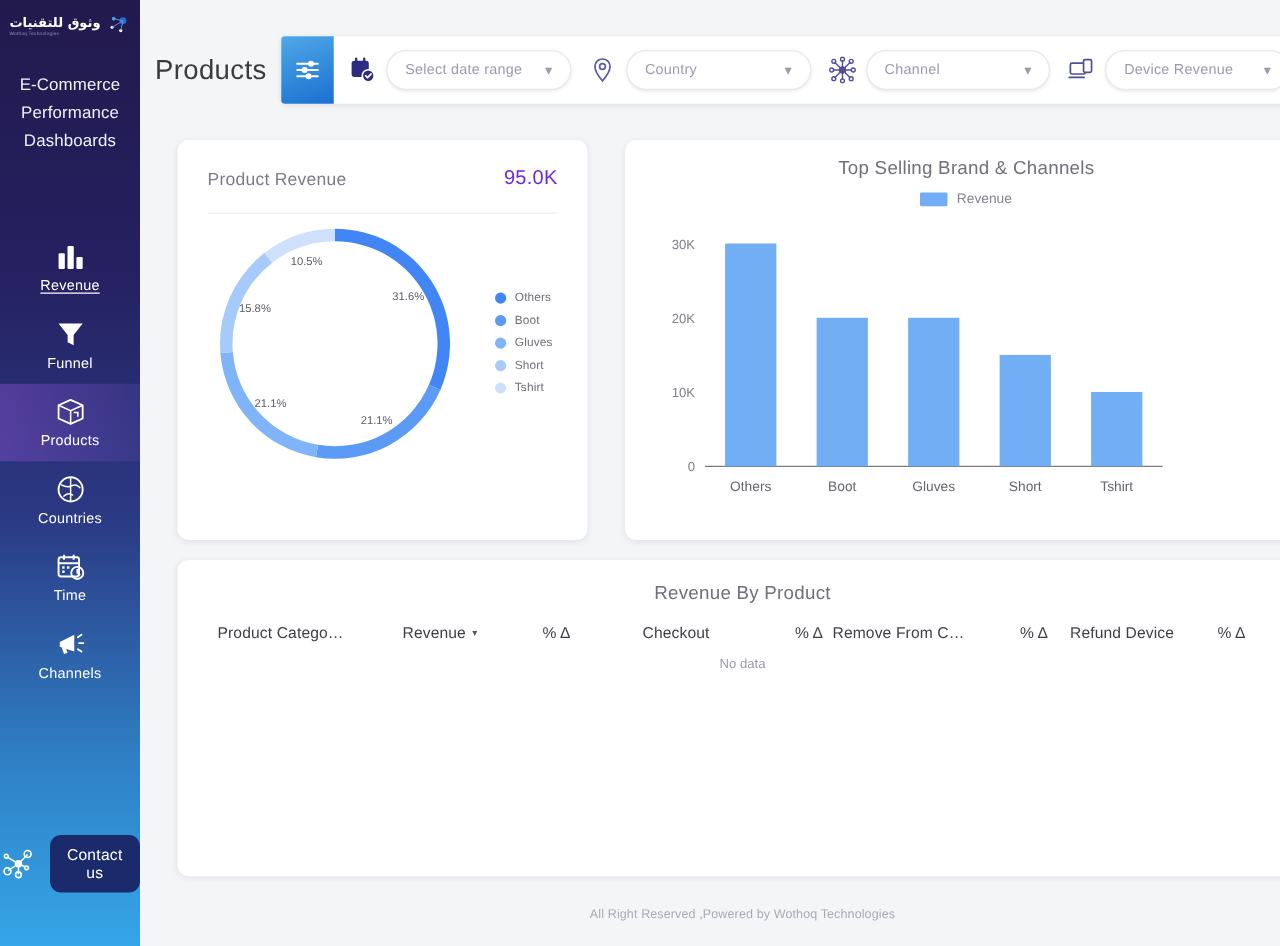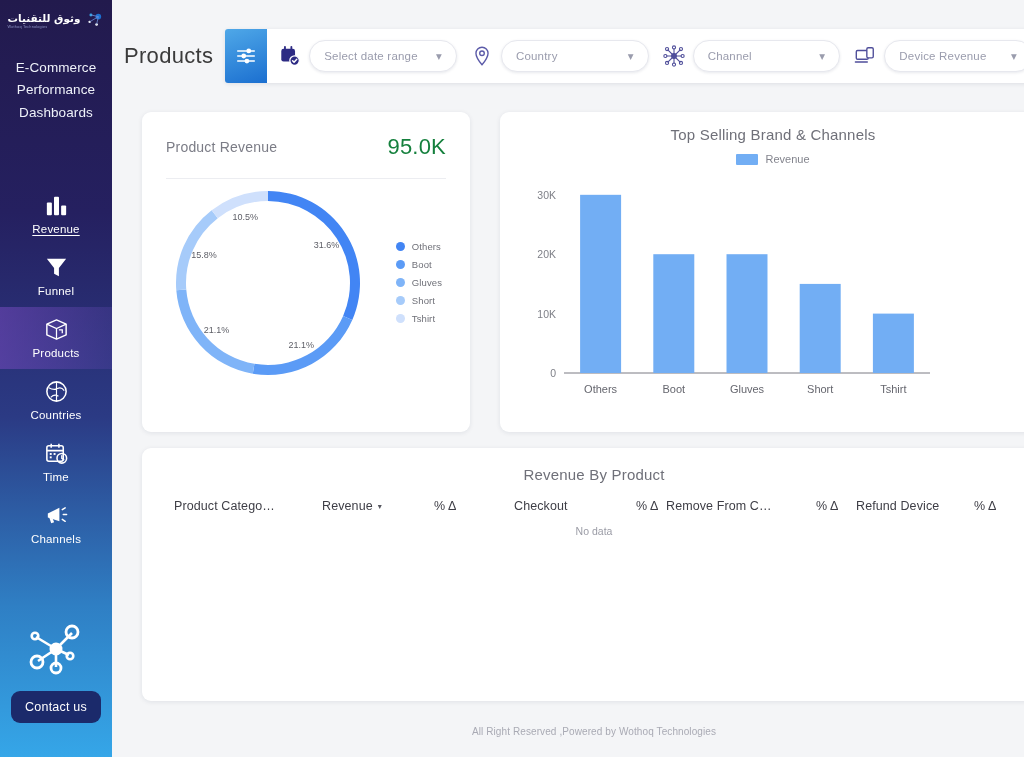--- a/index.html
+++ b/index.html
@@ -40,21 +40,21 @@
     align-items:center; justify-content:center; gap:4px;
     cursor:pointer; position:relative;
   }
   .nav-item.active { background:linear-gradient(90deg, rgba(118,74,190,.55), rgba(90,70,170,.30)); }
   .nav-ico { width:27px; height:27px; display:block; }
   .nav-label { font-size:11.5px; color:#ffffff; letter-spacing:.2px; }
   .nav-item.first .nav-label { text-decoration:underline; text-underline-offset:2px; }
 
   .contact-zone {
     position:absolute; left:0; bottom:34px; width:100%;
-    display:flex; flex-direction:column; align-items:center; gap:10px;
+    display:flex; align-items:center; gap:10px;
   }
   .net-ico { width:64px; height:64px; }
   .contact-btn {
     background:#1b2a6b; color:#fff; border:none; border-radius:9px;
     padding:9px 14px; font-size:12.5px; font-family:"Liberation Sans", sans-serif;
     cursor:pointer; letter-spacing:.2px;
   }
 
   
   .main { flex:1; height:757px; position:relative; background:#f4f5f7; }
@@ -86,21 +86,21 @@
 
   
   .row { display:flex; gap:30px; padding:0 30px; }
   .card {
     background:#fff; border-radius:9px; box-shadow:0 1px 5px rgba(25,35,70,.09);
     position:relative;
   }
   .card-donut { width:328px; height:320px; padding:22px 24px 0; }
   .donut-head { display:flex; align-items:center; justify-content:space-between; padding-bottom:18px; }
   .donut-head .lbl { font-size:14px; color:#7b7c86; letter-spacing:.2px; }
-  .donut-head .val { font-size:22px; color:#15803d; letter-spacing:.2px; }
+  .donut-head .val { font-size:16px; color:#6d28d9; letter-spacing:.2px; }
   .hr { height:1px; background:#ecedf1; }
   .donut-body { position:relative; height:238px; }
   .donut-legend {
     position:absolute; right:4px; top:62px; display:flex; flex-direction:column; gap:7px;
   }
   .lg { display:flex; align-items:center; gap:7px; }
   .lg i { width:9px; height:9px; border-radius:50%; display:block; }
   .lg span { font-size:9.5px; color:#6f7078; letter-spacing:.1px; }
 
   .card-bar { flex:1; height:320px; padding:14px 16px 0; }

